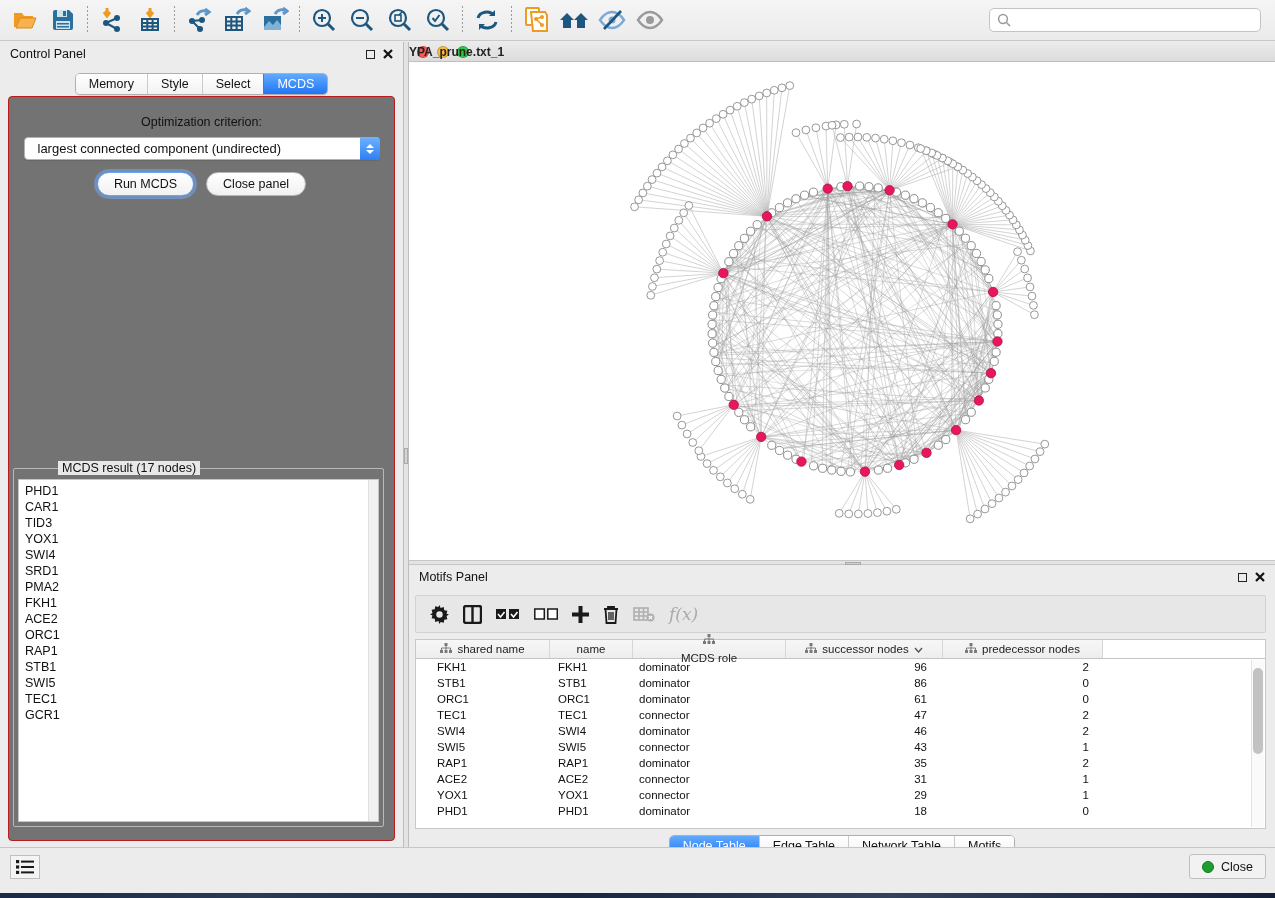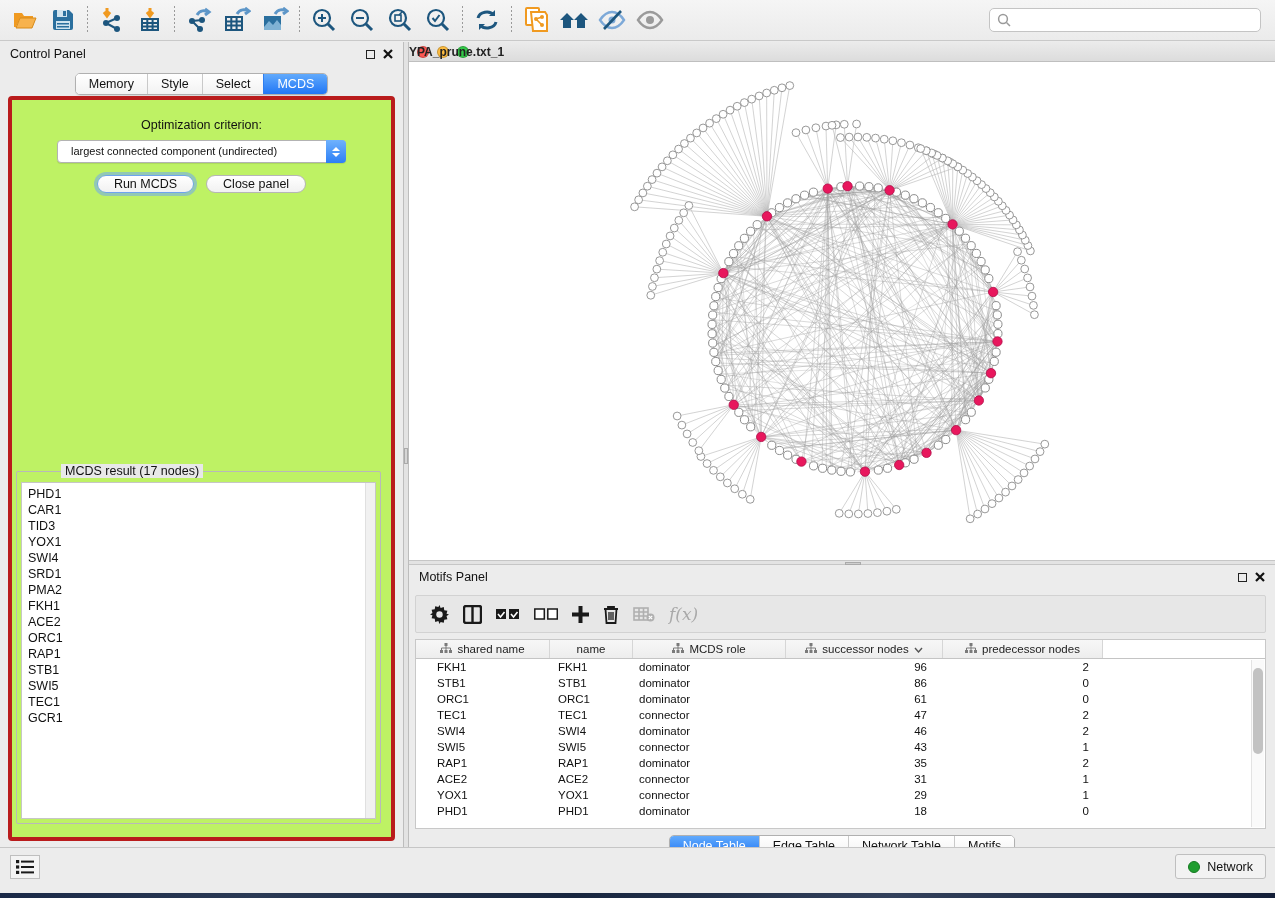--- a/index.html
+++ b/index.html
@@ -40,35 +40,35 @@
 
   .seg { display:inline-flex; border:1px solid #b0b0b0; border-radius:5px; overflow:hidden;
     background:#fff; height:22px; box-shadow:0 1px 1px rgba(0,0,0,.08); }
   .seg-btn { padding:0 13px; font-size:12.5px; line-height:20px; color:#111;
     border-left:1px solid #c9c9c9; background:linear-gradient(#ffffff,#f2f2f2); white-space:nowrap; }
   .seg-btn:first-child { border-left:none; }
   .seg-btn.active { background:linear-gradient(#61aafc,#2176f5); color:#fff; border-left-color:#2e7ef0; }
 
   #cp-tabs-row { text-align:center; margin-top:7px; }
   #cp-content { position:absolute; top:54px; left:8px; right:8px; bottom:6px;
-    background:#bef264; border:4px solid #b91c1c; border-radius:4px; }
+    background:#737373; border:1px solid #b91c1c; border-radius:4px; }
   #opt-label { text-align:center; font-size:12.5px; margin-top:18px; color:#111; }
-  #opt-select { position:relative; margin:8px auto 0 auto; width:289px; height:23px;
+  #opt-select { position:relative; margin:8px auto 0 auto; width:356px; height:23px;
     background:#fff; border:1px solid #b3b3b3; border-radius:4px;
-    font-size:11px; line-height:21px; padding-left:13px; color:#111;
+    font-size:13px; line-height:21px; padding-left:13px; color:#111;
     box-shadow:0 1px 1px rgba(0,0,0,.1); }
   #opt-stepper { position:absolute; right:-1px; top:-1px; width:20px; height:23px;
     border-radius:0 4px 4px 0; background:linear-gradient(#6fb2fd,#2d7ff6);
     display:flex; flex-direction:column; align-items:center; justify-content:center; gap:2px; }
   .car-up { width:0; height:0; border-left:4px solid transparent; border-right:4px solid transparent;
     border-bottom:4px solid #fff; }
   .car-dn { width:0; height:0; border-left:4px solid transparent; border-right:4px solid transparent;
     border-top:4px solid #fff; }
   #cp-buttons { text-align:center; margin-top:12px; display:flex; justify-content:center; gap:12px; }
-  .push-btn { height:18px; padding:0 16px; font-size:12.5px; color:#111;
+  .push-btn { height:24px; padding:0 16px; font-size:12.5px; color:#111;
     background:linear-gradient(#ffffff,#f1f1f1); border:1px solid #b6b6b6; border-radius:12px; }
   .push-btn.focused { border-color:#6da4ef; box-shadow:0 0 0 3px rgba(110,165,245,.55); }
 
   #result-box { position:absolute; left:4px; right:10px; top:371px; bottom:13px;
     border:1px solid #b9b9b9; border-radius:2px; }
   #result-legend { position:absolute; top:-8px; left:8px; background:#e8e8e8;
     padding:0 4px; font-size:12.5px; color:#111;margin-left:36px; }
   #result-list { position:absolute; left:4px; right:4px; top:10px; bottom:4px;
     background:#fff; border:1px solid #c6c6c6; overflow:hidden; }
   #result-scroll { position:absolute; top:0; right:0; bottom:0; width:10px;
@@ -1141,21 +1141,21 @@
                       <rect x="4.5" y="7" width="3" height="3"></rect>
                       <rect x="9" y="7" width="3" height="3"></rect>
                     </g>
                     <path d="M6 3v2M1.5 7V5h9v2M6 5v2" stroke="#7a7a7a" fill="none" stroke-width="1"></path>
                   </svg></span>
                 <span>shared name</span>
               </div>
               <div class="th" style="width: 83px;">
                 <span>name</span>
               </div>
-              <div class="th" style="width: 153px;">
+              <div class="th" style="width: 153px; flex-direction: column;">
                 <span><svg width="12" height="11" viewBox="0 0 12 11">
                     <g fill="#7a7a7a">
                       <rect x="4.5" y="0" width="3" height="3"></rect>
                       <rect x="0" y="7" width="3" height="3"></rect>
                       <rect x="4.5" y="7" width="3" height="3"></rect>
                       <rect x="9" y="7" width="3" height="3"></rect>
                     </g>
                     <path d="M6 3v2M1.5 7V5h9v2M6 5v2" stroke="#7a7a7a" fill="none" stroke-width="1"></path>
                   </svg></span>
                 <span>MCDS role</span>
@@ -1286,16 +1286,16 @@
             <rect x="5" y="0.6" width="13" height="2"></rect>
             <rect x="0" y="5.4" width="3.2" height="3.2"></rect>
             <rect x="5" y="6" width="13" height="2"></rect>
             <rect x="0" y="10.8" width="3.2" height="3.2"></rect>
             <rect x="5" y="11.4" width="13" height="2"></rect>
           </g>
         </svg>
     </span>
     <span id="memory-btn">
       <span id="memory-dot"></span>
-      <span>Network</span>
+      <span>Close</span>
     </span>
   </div>
 </div>
 
 </body></html>

